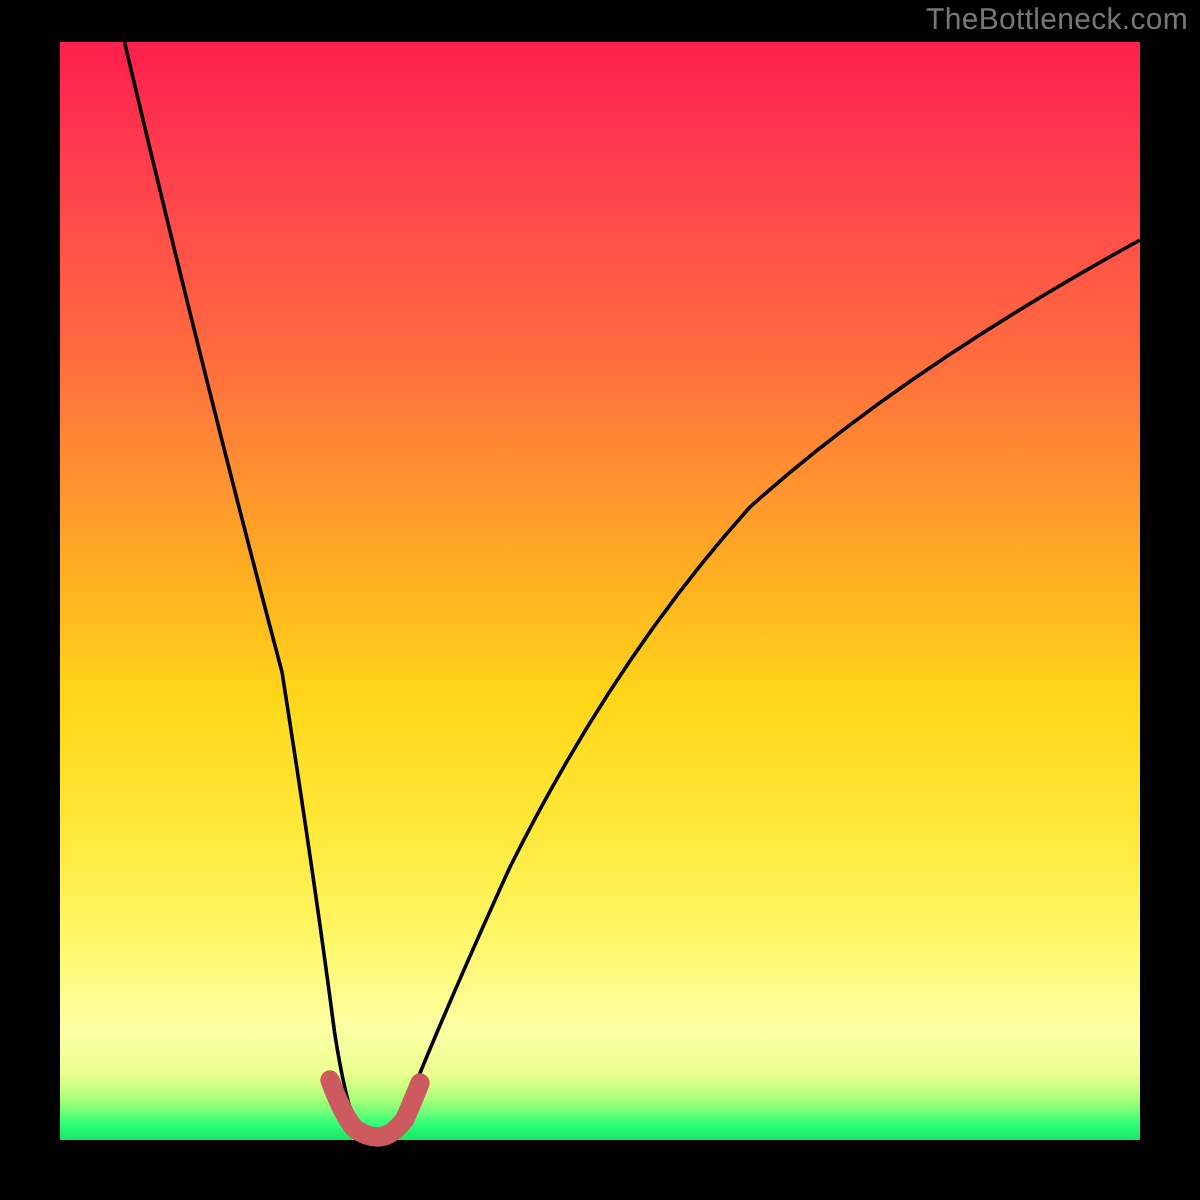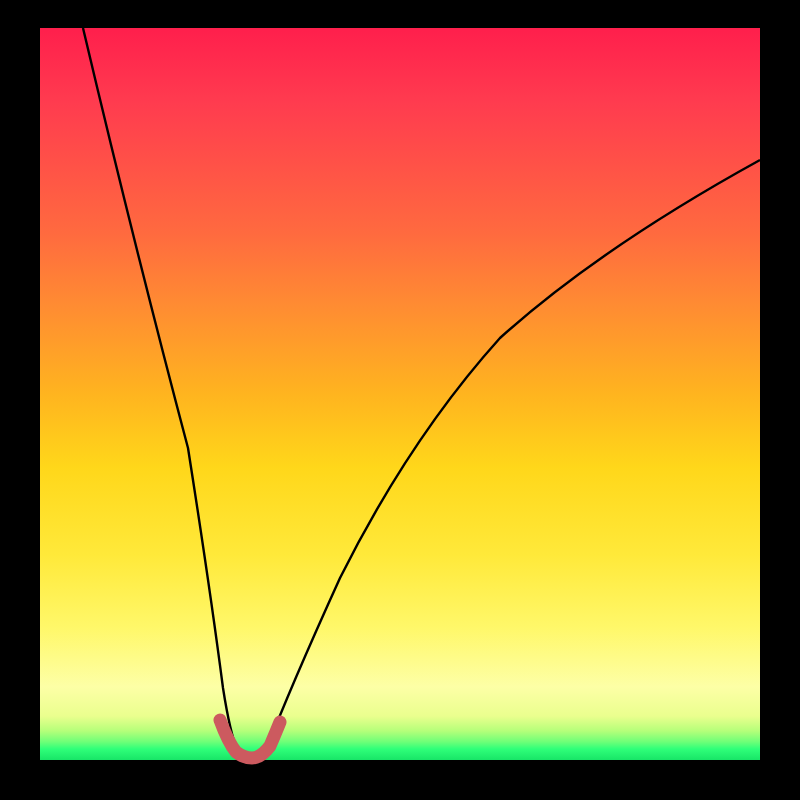--- a/index.html
+++ b/index.html
@@ -59,20 +59,21 @@
     top: 0;
     width: 720px;
     height: 732px;
     overflow: visible;
   }
 </style>
 </head>
 <body>
 
 <div class="frame">
+  <div class="watermark">TheBottleneck.com</div>
   <div class="plot-area">
     <svg class="curves" viewBox="0 0 720 732" preserveAspectRatio="none">
       <path d="M 43 0
                Q 95 220 148 420
                Q 170 560 183 660
                Q 190 705 198 725" fill="none" stroke="#000" stroke-width="2.4"></path>
       <path d="M 225 725
                Q 250 660 300 550
                Q 370 410 460 310
                Q 560 220 720 132" fill="none" stroke="#000" stroke-width="2.4"></path>

